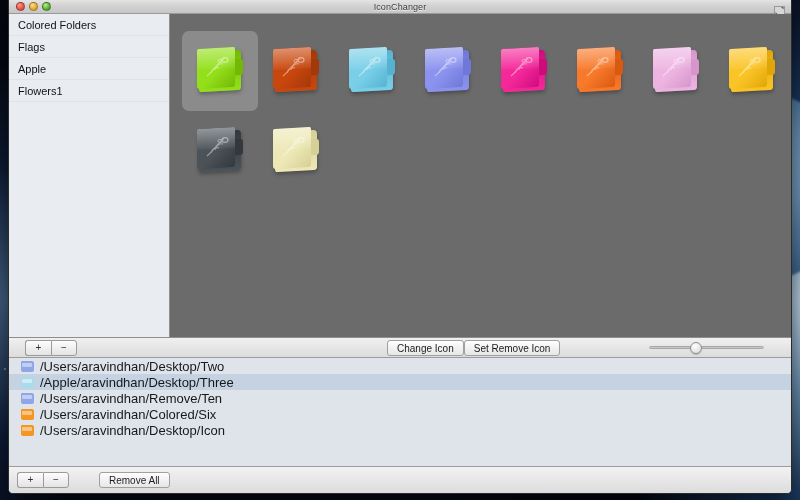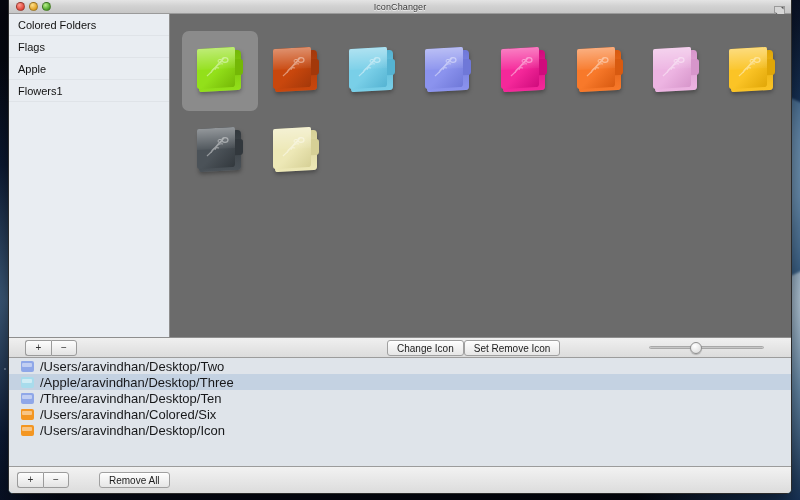--- a/index.html
+++ b/index.html
@@ -408,21 +408,21 @@
       <div class="file-row">
         <div class="mini-folder" style="background: rgb(143, 167, 232);"></div>
         <span>/Users/aravindhan/Desktop/Two</span>
       </div>
       <div class="file-row selected">
         <div class="mini-folder" style="background: rgb(168, 220, 236);"></div>
         <span>/Apple/aravindhan/Desktop/Three</span>
       </div>
       <div class="file-row">
         <div class="mini-folder" style="background: rgb(143, 167, 232);"></div>
-        <span>/Three/aravindhan/Desktop/Ten</span>
+        <span>/Users/aravindhan/Remove/Ten</span>
       </div>
       <div class="file-row">
         <div class="mini-folder" style="background: rgb(243, 150, 34);"></div>
         <span>/Users/aravindhan/Colored/Six</span>
       </div>
       <div class="file-row">
         <div class="mini-folder" style="background: rgb(243, 150, 34);"></div>
         <span>/Users/aravindhan/Desktop/Icon</span>
       </div>
       <div id="file-list-fill" style="height: 26px;"></div>

